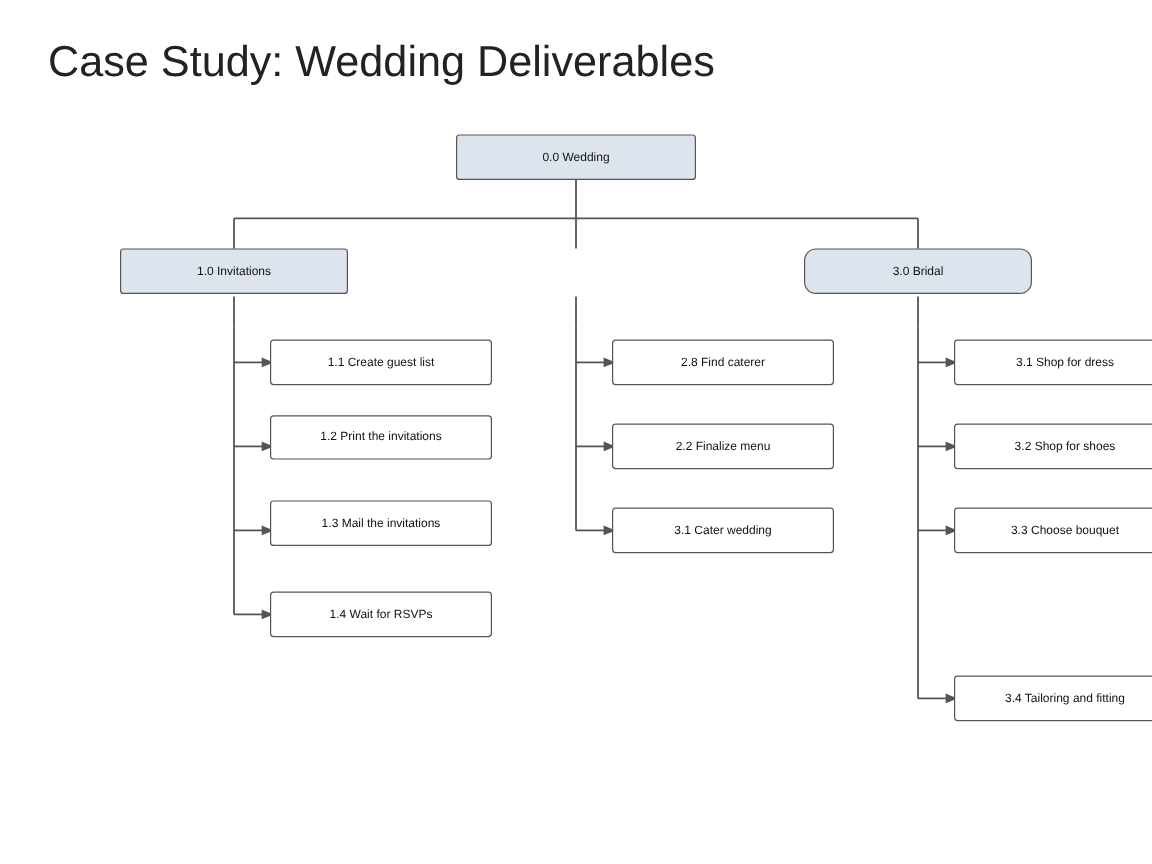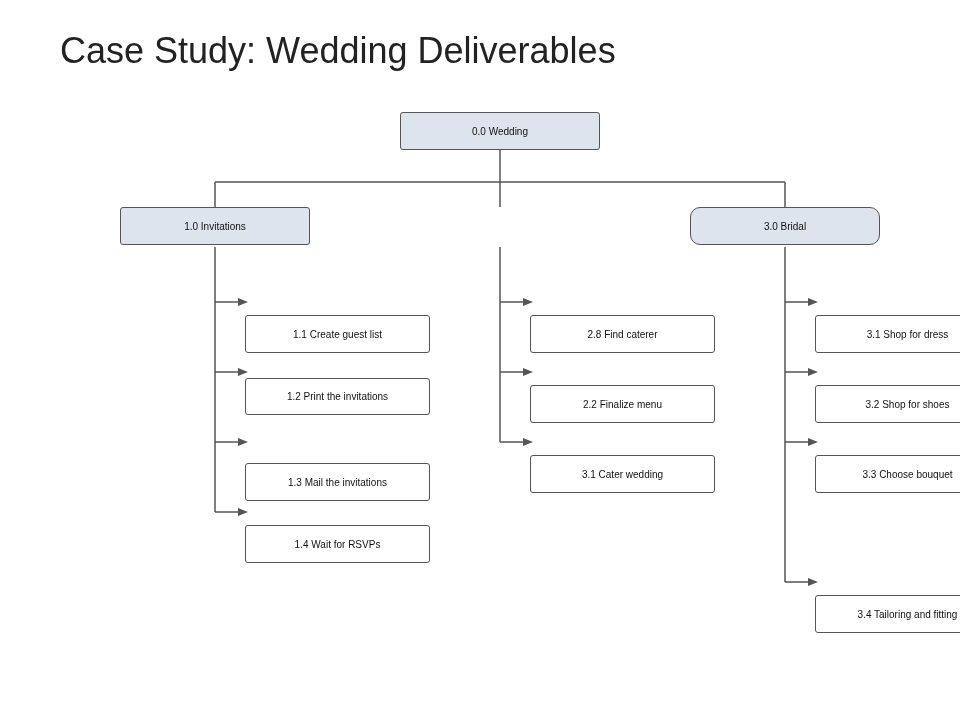--- a/index.html
+++ b/index.html
@@ -6,21 +6,21 @@
     body {
       background: #fff;
       font-family: Arial, sans-serif;
       width: 960px;
       height: 720px;
       overflow: hidden;
     }
     .page {
       width: 960px;
       height: 720px;
-      padding: 30px 60px;
+      padding: 30px 40px;
       position: relative;
     }
     .title {
       font-size: 36px;
       font-weight: normal;
       color: #222;
       margin-bottom: 20px;
     }
     .diagram {
       position: relative;
@@ -36,21 +36,20 @@
       display: flex;
       align-items: center;
       justify-content: center;
       text-align: center;
       font-size: 10px;
       color: #111;
       padding: 4px 8px;
     }
     .box.white {
       background: #fff;
-      margin-top: 32px;
     }
     
     .lines-svg {
       position: absolute;
       top: 0; left: 0;
       width: 100%; height: 100%;
       pointer-events: none;
     }
     line, polyline, path {
       stroke: #555;
@@ -127,21 +126,21 @@
 
     <div class="box" style="left:60px; top:115px; width:190px; height:38px;">1.0 Invitations</div>
 
 
     <div class="box" style="left:630px; top:115px; width:190px; height:38px;border-radius:10px;">3.0 Bridal</div>
 
     <div class="box white" style="left:185px; top:191px; width:185px; height:38px;">1.1 Create guest list</div>
 
     <div class="box white" style="left:185px; top:254px; width:185px; height:37px;">1.2 Print the invitations</div>
 
-    <div class="box white" style="left:185px; top:339px; width:185px; height:38px;">1.3 Mail the invitations</div>
+    <div class="box white" style="left:185px; top:325px; width:185px; height:38px;">1.3 Mail the invitations</div>
 
     <div class="box white" style="left:185px; top:401px; width:185px; height:38px;">1.4 Wait for RSVPs</div>
 
     <div class="box white" style="left:470px; top:191px; width:185px; height:38px;">2.8 Find caterer</div>
 
     <div class="box white" style="left:470px; top:261px; width:185px; height:38px;">2.2 Finalize menu</div>
 
     <div class="box white" style="left:470px; top:331px; width:185px; height:38px;">3.1 Cater wedding</div>
 
     <div class="box white" style="left:755px; top:191px; width:185px; height:38px;">3.1 Shop for dress</div>

